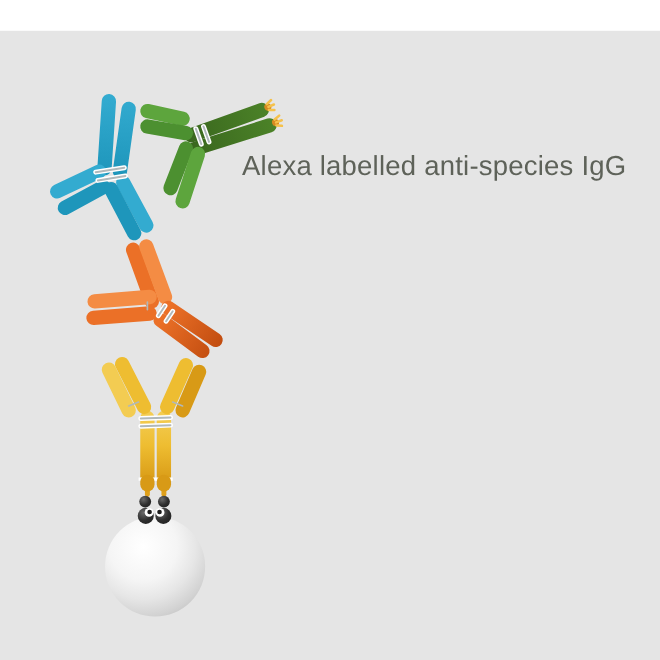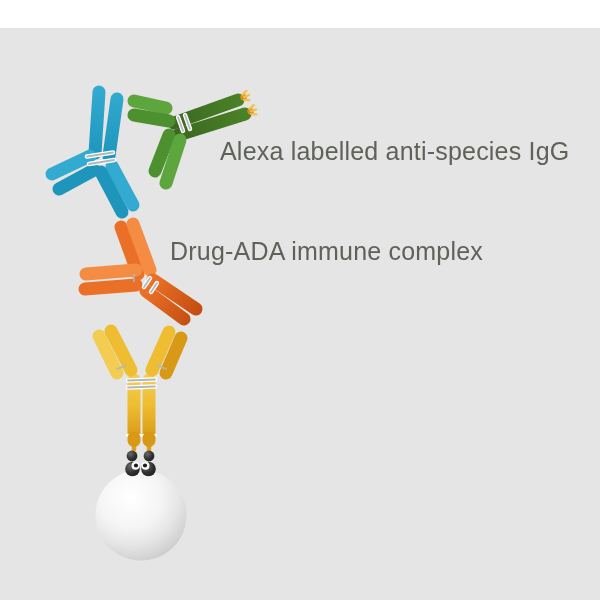--- a/index.html
+++ b/index.html
@@ -184,15 +184,14 @@
         <line x1="185" y1="87" x2="190" y2="101" stroke="#ffffff" stroke-width="4.5"></line>
         <line x1="178" y1="89" x2="183" y2="103" style="stroke:var(--hinge,#b0b8ba)" stroke-width="1.8"></line>
         <line x1="185" y1="87" x2="190" y2="101" style="stroke:var(--hinge,#b0b8ba)" stroke-width="1.8"></line>
       </g>
       <use href="#crown" transform="translate(243,69.5) rotate(-20)"></use>
       <use href="#crown" transform="translate(250,83.5) rotate(-17)"></use>
     </g>
   </svg>
 
   <div class="fig-label" id="label-detection">Alexa labelled anti-species IgG</div>
-  <div class="fig-label" id="label-complex">Drug-ADA immune complex</div>
 
 </div>
 
 </body></html>

